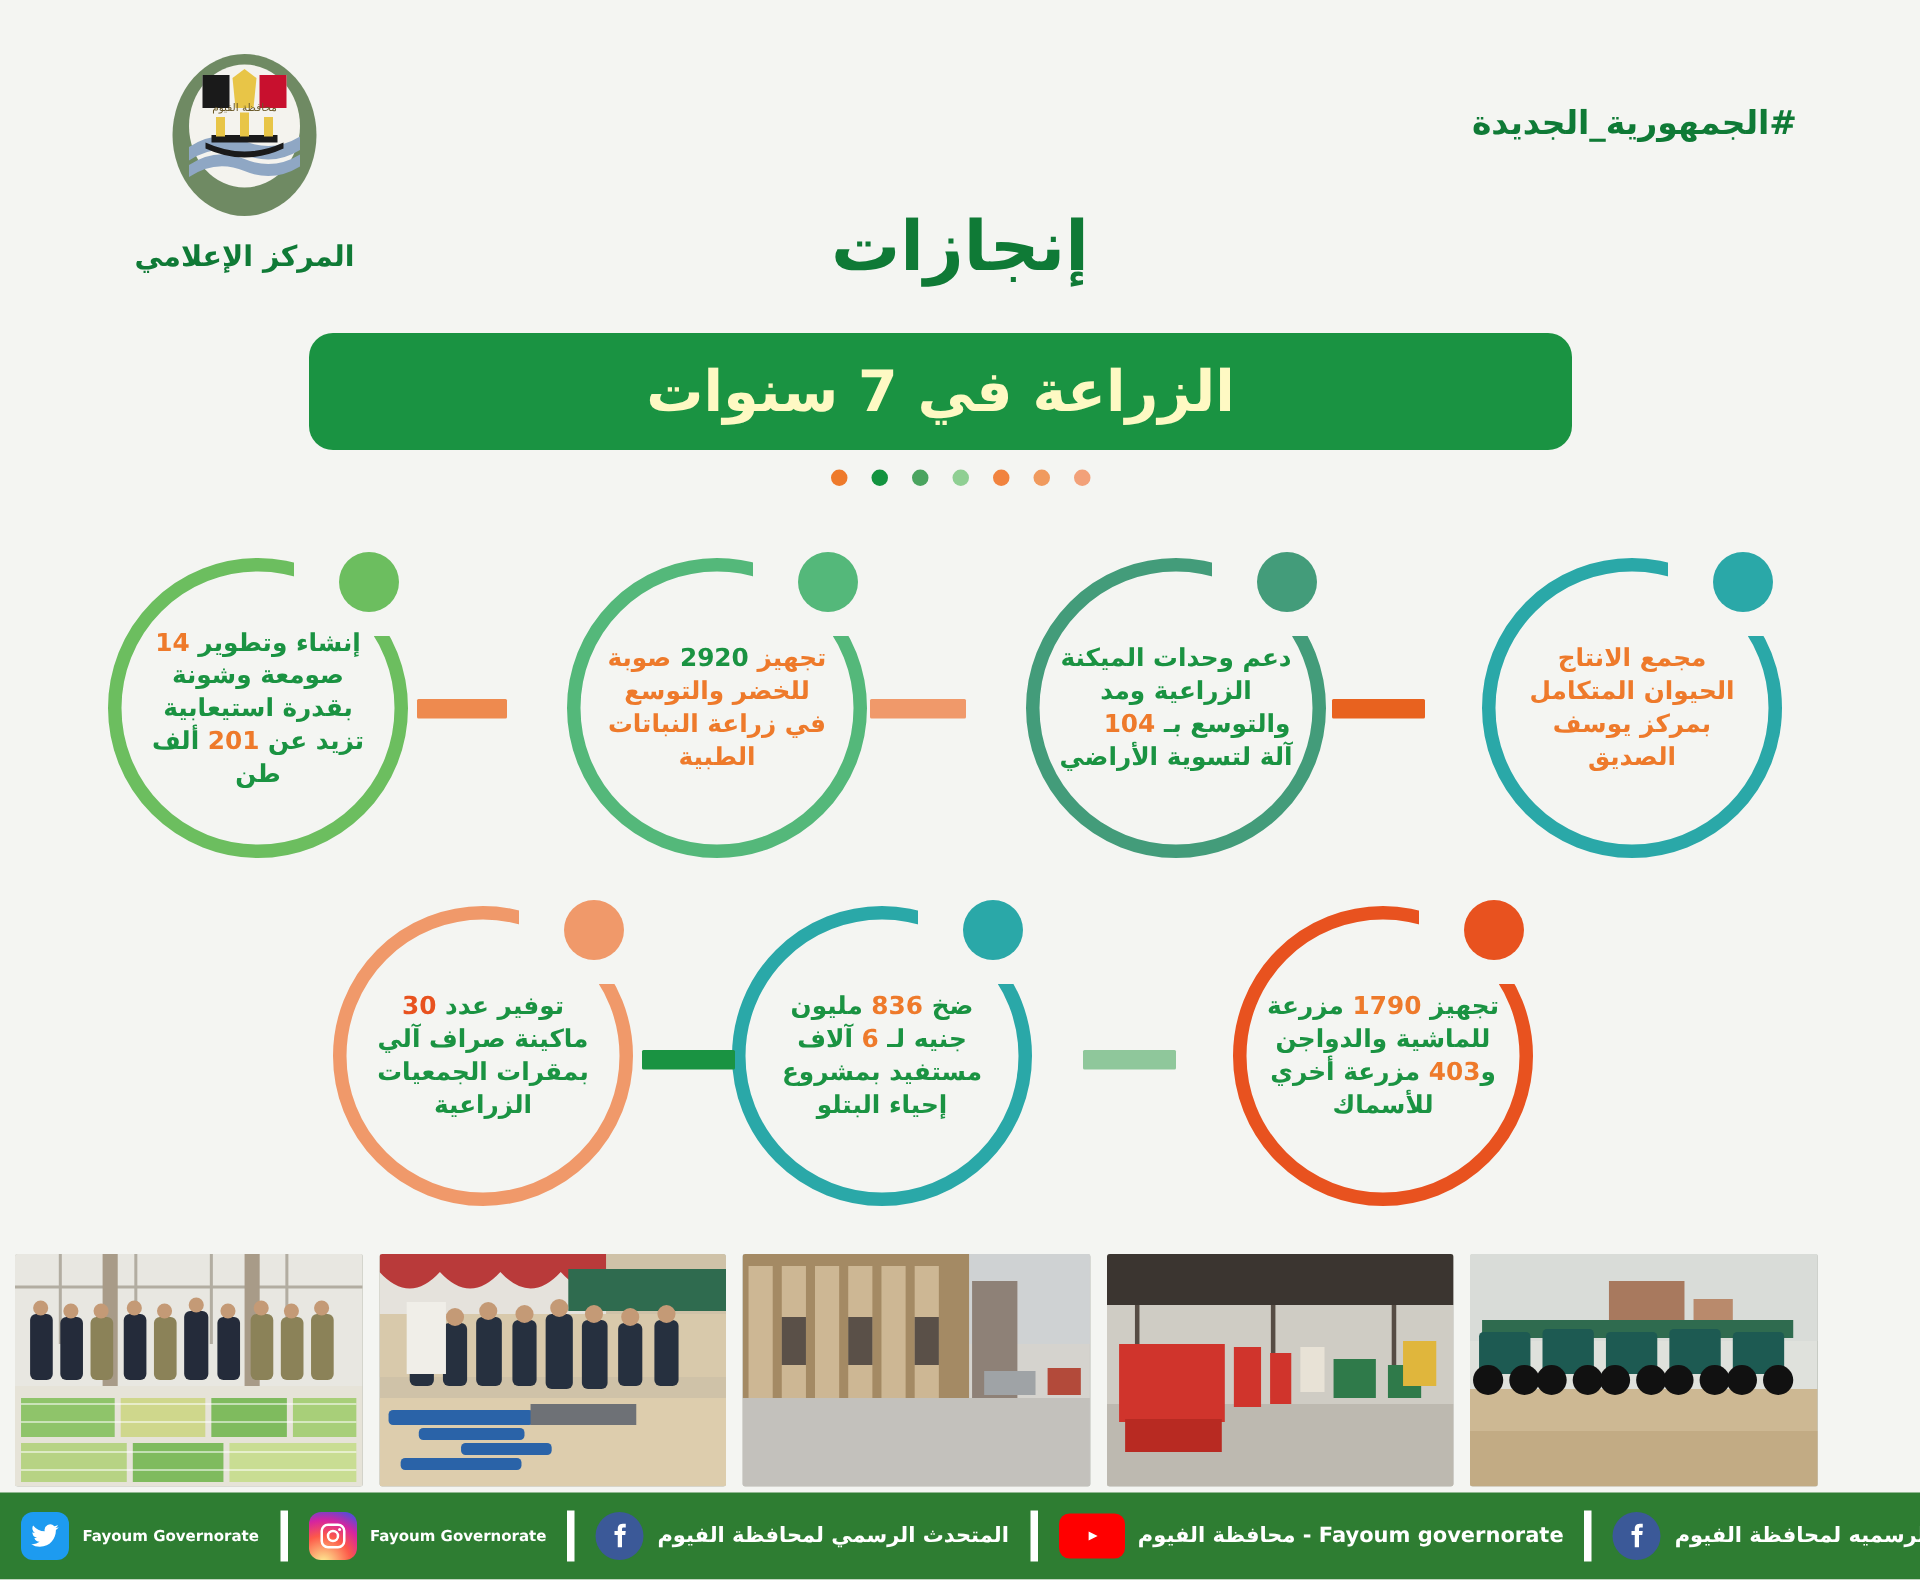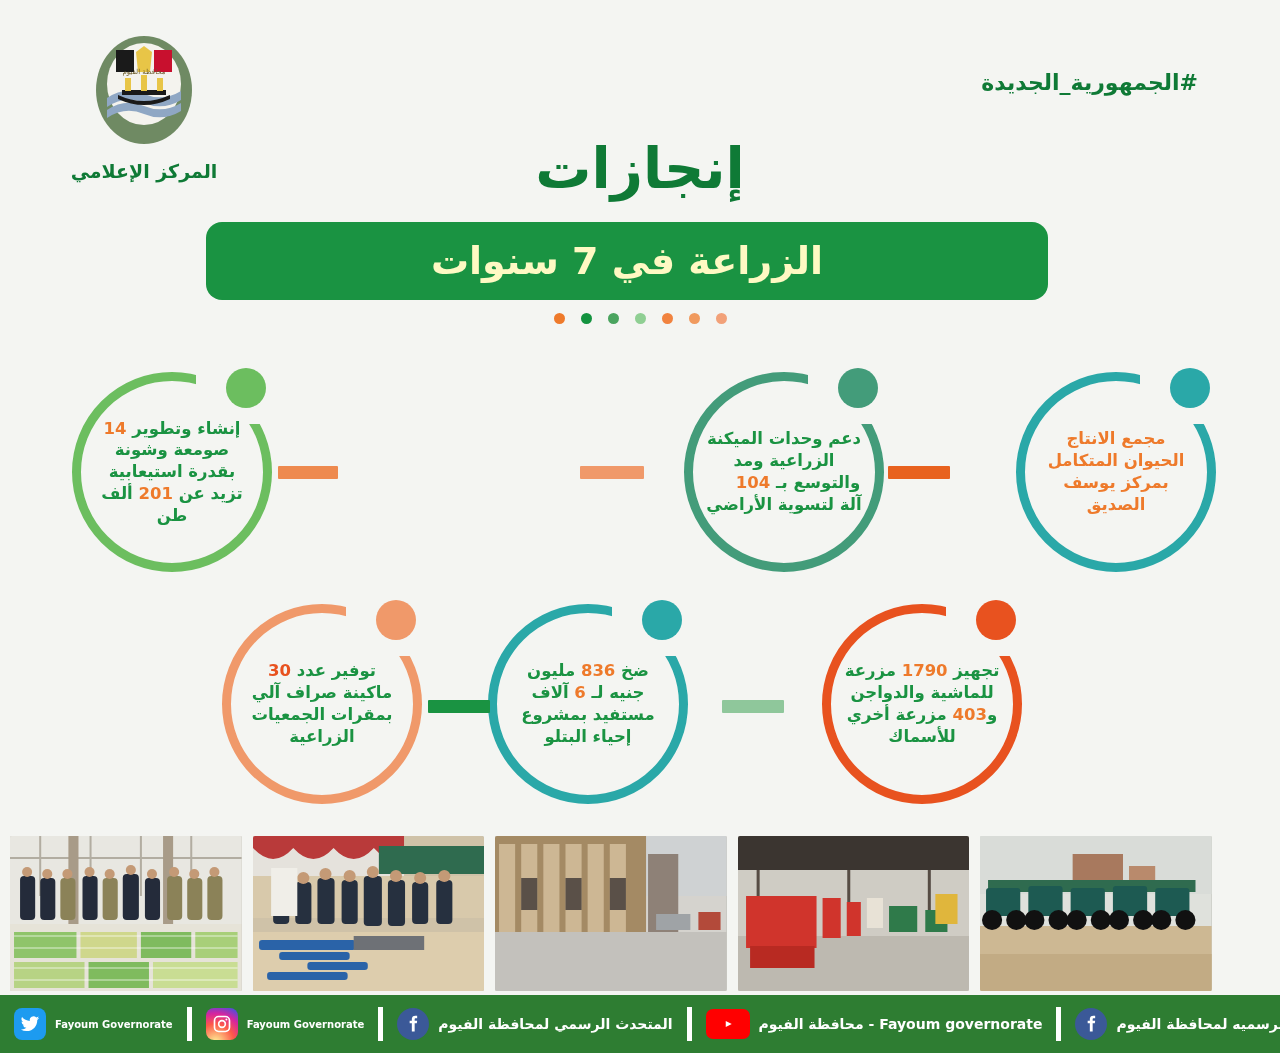--- a/index.html
+++ b/index.html
@@ -6,31 +6,31 @@
   * { box-sizing: border-box; margin: 0; padding: 0; }
   html, body {
     width: 1280px; height: 1053px;
     background: #f4f5f2;
     font-family: "DejaVu Sans", "Liberation Sans", sans-serif;
     overflow: hidden;
   }
   .page { position: relative; width: 1280px; height: 1053px; background: #f4f5f2; }
 
   
-  .logo-block { position: absolute; left: 44px; top: 34px; width: 200px; text-align: center; }
+  .logo-block { position: absolute; left: 63px; top: 34px; width: 200px; text-align: center; }
   .emblem { width: 104px; height: 118px; margin: 0 auto; position: relative; }
   .hashtag {
     position: absolute; right: 82px; top: 70px;
     font-size: 22px; font-weight: bold; color: #0f7a36; letter-spacing: -0.2px;
   }
   .logo-caption { font-size: 19px; font-weight: bold; color: #0f7a36; margin-top: 8px; text-align: center; }
 
   .title-main {
     position: absolute; left: 0; right: 0; top: 140px;
-    text-align: center; font-size: 56px; font-weight: bold; color: #0f7a36;
+    text-align: center; font-size: 46px; font-weight: bold; color: #0f7a36;
     line-height: 1.05;
   }
   .title-banner {
     position: absolute; left: 206px; top: 222px;
     width: 842px; height: 78px; border-radius: 16px;
     background: #1a9342; display: flex; align-items: center; justify-content: center;
   }
   .title-banner span { color: #fef9c3; font-size: 38px; font-weight: bold; }
 
   .dots-row {
@@ -130,28 +130,35 @@
       <i style="background: rgb(238, 122, 43);"></i>
     </div>
 
   <div class="node" id="node-0" style="left: 72px; top: 372px; color: rgb(108, 190, 95);">
     <div class="ring"></div>
     <div class="knob"></div>
     <div class="txt" style="color: rgb(26, 147, 66);">
         <div><em>إنشاء وتطوير </em><em style="color: rgb(238, 122, 43);">14</em><em> صومعة وشونة بقدرة استيعابية تزيد عن </em><em style="color: rgb(238, 122, 43);">201</em><em> ألف طن</em></div>
       </div>
   </div>
+  <div class="node" id="node-1" style="left: 378px; top: 372px; color: rgb(84, 184, 122);">
+    <div class="ring"></div>
+    <div class="knob"></div>
+    <div class="txt" style="color: rgb(238, 122, 43);">
+        <div><em>تجهيز </em><em style="color: rgb(26, 147, 66);">2920</em><em> صوبة للخضر والتوسع في زراعة النباتات الطبية</em></div>
+      </div>
+  </div>
   <div class="node" id="node-2" style="left: 684px; top: 372px; color: rgb(67, 156, 122);">
     <div class="ring"></div>
     <div class="knob"></div>
     <div class="txt" style="color: rgb(26, 147, 66);">
         <div><em>دعم وحدات الميكنة الزراعية ومد والتوسع بـ </em><em style="color: rgb(238, 122, 43); margin-left: 28px;">104</em><em> آلة لتسوية الأراضي</em></div>
       </div>
   </div>
-  <div class="node" id="node-3" style="left: 1016px; top: 372px; color: rgb(42, 168, 168);">
+  <div class="node" id="node-3" style="left: 988px; top: 372px; color: rgb(42, 168, 168);">
     <div class="ring"></div>
     <div class="knob"></div>
     <div class="txt" style="color: rgb(238, 122, 43);">
         <div><em>مجمع الانتاج الحيوان المتكامل بمركز يوسف الصديق</em></div>
       </div>
   </div>
 
   <div class="node" id="node-4" style="left: 222px; top: 604px; color: rgb(240, 153, 106);">
     <div class="ring"></div>
     <div class="knob"></div>

